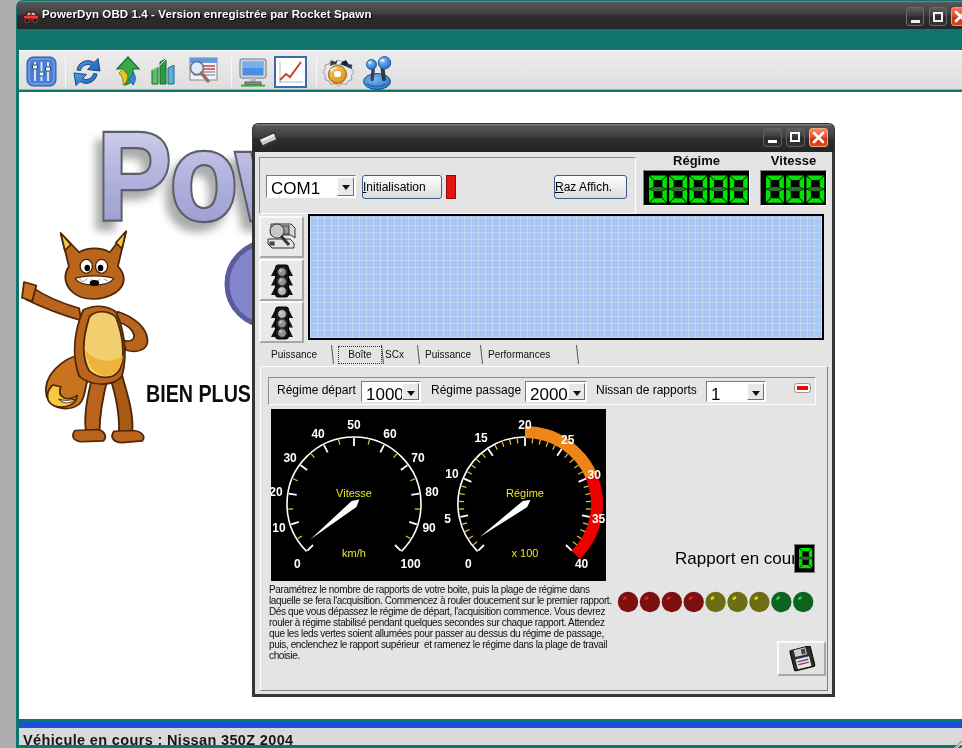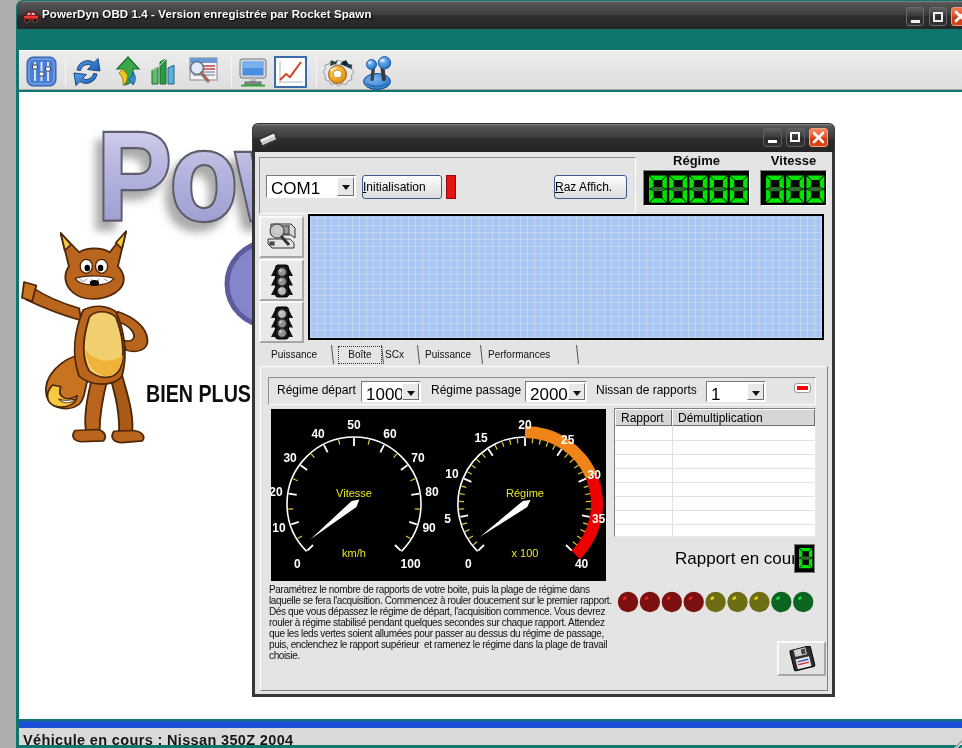--- a/index.html
+++ b/index.html
@@ -517,32 +517,20 @@
 <text x="323.3" y="70.3" fill="#fff" font-size="12" font-weight="bold" text-anchor="middle" font-family="Liberation Sans, sans-serif">30</text>
 <line x1="318.7" y1="107.9" x2="310.9" y2="106.3" stroke="#fff" stroke-width="1.8"></line>
 <text x="327.6" y="113.6" fill="#fff" font-size="12" font-weight="bold" text-anchor="middle" font-family="Liberation Sans, sans-serif">35</text>
 <line x1="300.7" y1="141.7" x2="295.0" y2="136.0" stroke="#fff" stroke-width="1.8"></line>
 <text x="310.6" y="158.6" fill="#fff" font-size="12" font-weight="bold" text-anchor="middle" font-family="Liberation Sans, sans-serif">40</text>
 <text x="254" y="88" fill="#e8e820" font-size="11" text-anchor="middle" font-family="Liberation Sans, sans-serif">Régime</text>
 <text x="254" y="148" fill="#e8e820" font-size="11" text-anchor="middle" font-family="Liberation Sans, sans-serif">x 100</text>
 <polygon points="208.8,128.1 256.2,98.1 259.6,90.9 251.8,91.9" fill="#fff"></polygon>
 </svg>
 </div>
-<div class="abs" style="left:359px;top:256px;width:202px;height:129px;background:#fff;border:1px solid;border-color:#808080 #e8e8e8 #e8e8e8 #808080">
-<div style="position:absolute;left:0;top:0;width:57px;height:17px;background:#d6d6d6;border:1px solid;border-color:#fff #6e6e6e #6e6e6e #fff;font-size:12px;color:#000;padding:1px 0 0 5px">Rapport</div>
-<div style="position:absolute;left:57px;top:0;width:143px;height:17px;background:#d6d6d6;border:1px solid;border-color:#fff #6e6e6e #6e6e6e #fff;font-size:12px;color:#000;padding:1px 0 0 5px">Démultiplication</div>
-<div style="position:absolute;left:57px;top:17px;width:1px;height:111px;background:#e0e0e0"></div>
-<div style="position:absolute;left:0;top:31px;width:199px;height:1px;background:#e0e0e0"></div>
-            <div style="position:absolute;left:0;top:45px;width:199px;height:1px;background:#e0e0e0"></div>
-            <div style="position:absolute;left:0;top:59px;width:199px;height:1px;background:#e0e0e0"></div>
-            <div style="position:absolute;left:0;top:73px;width:199px;height:1px;background:#e0e0e0"></div>
-            <div style="position:absolute;left:0;top:87px;width:199px;height:1px;background:#e0e0e0"></div>
-            <div style="position:absolute;left:0;top:101px;width:199px;height:1px;background:#e0e0e0"></div>
-            <div style="position:absolute;left:0;top:115px;width:199px;height:1px;background:#e0e0e0"></div>
-</div>
 <div class="abs" style="left:420px;top:397px;font-size:17px;color:#000">Rapport en cours</div>
 <svg class="abs" style="left:539px;top:392px;background:#000;border:1px solid #7a7a7a" width="21" height="29" xmlns="http://www.w3.org/2000/svg">
             <g transform="translate(4,3) scale(0.78)">
               <polygon points="0.5,0 16.5,0 12.2,4.3 4.8,4.3" fill="#00e400"></polygon>
               <polygon points="0,0.5 4.3,4.8 4.3,10.9 0,12.6" fill="#00e400"></polygon>
               <polygon points="17,0.5 17,12.6 12.7,10.9 12.7,4.8" fill="#00e400"></polygon>
               <polygon points="0.6,13 4.8,10.9 12.2,10.9 16.4,13 12.2,15.1 4.8,15.1" fill="#2e6e2e"></polygon>
               <polygon points="0,13.4 4.3,15.1 4.3,21.2 0,25.5" fill="#00e400"></polygon>
               <polygon points="17,13.4 17,25.5 12.7,21.2 12.7,15.1" fill="#00e400"></polygon>
               <polygon points="0.5,26 4.8,21.7 12.2,21.7 16.5,26" fill="#00e400"></polygon>

